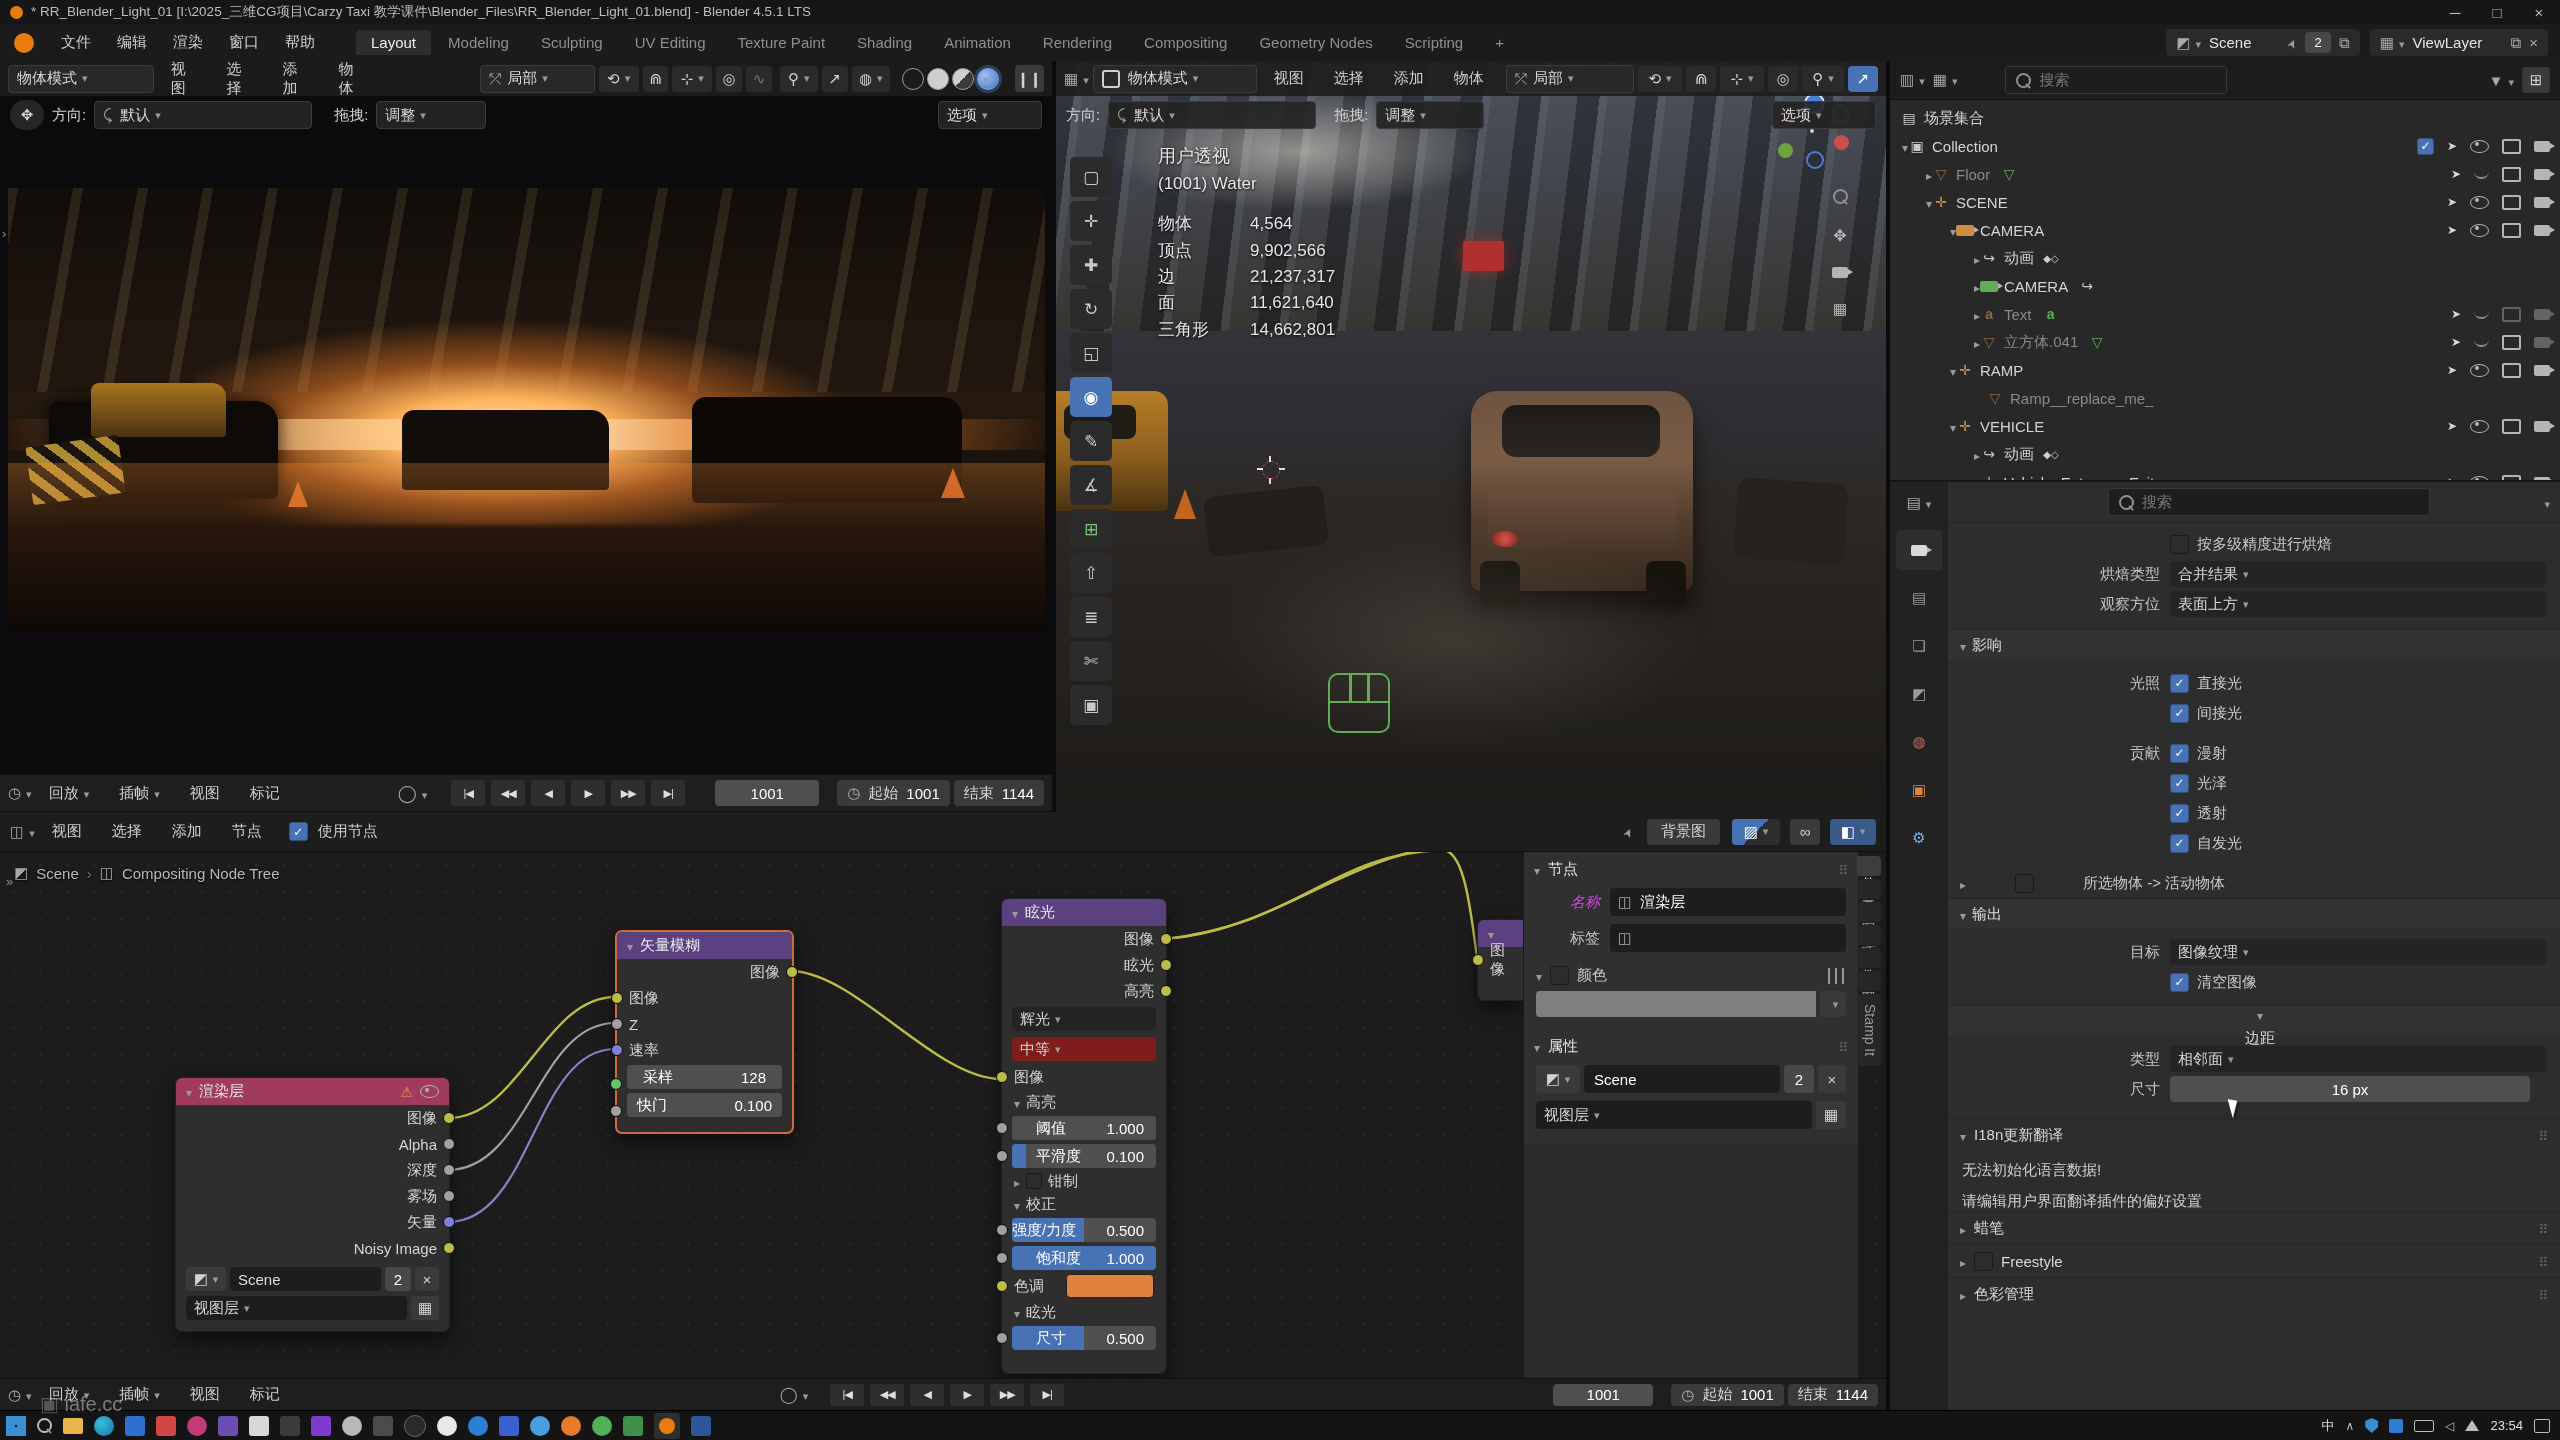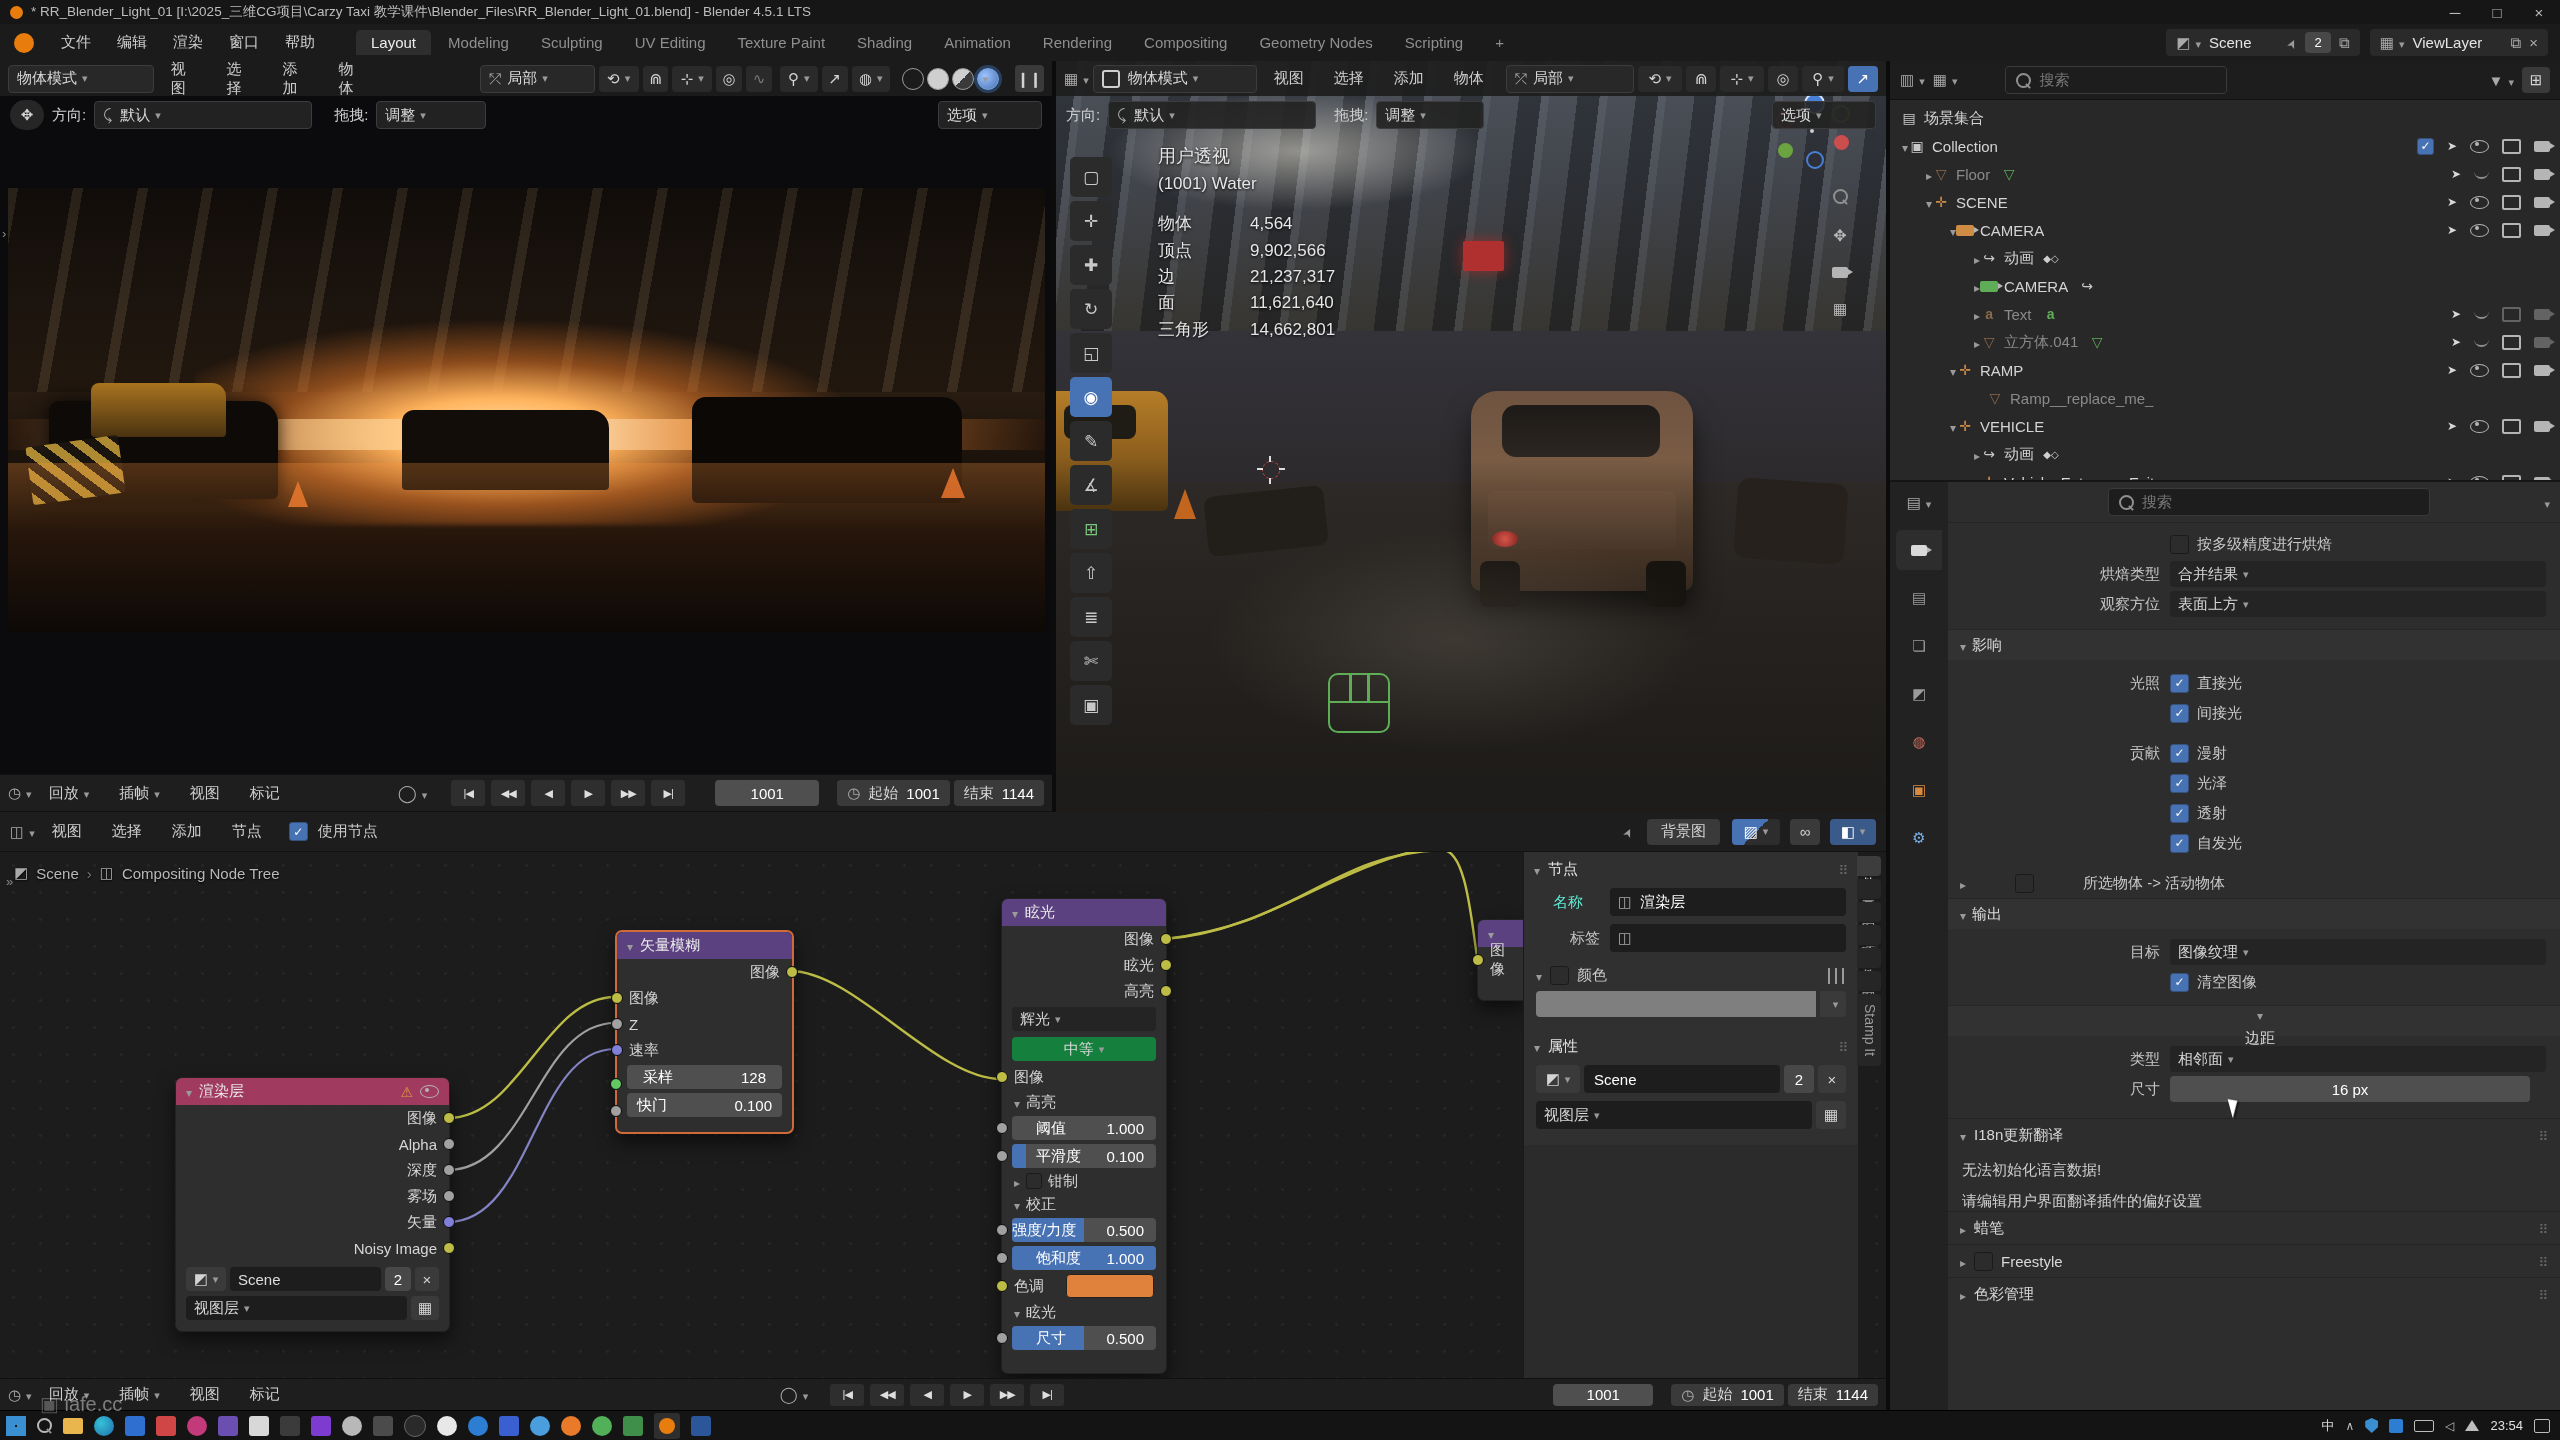--- a/index.html
+++ b/index.html
@@ -486,21 +486,21 @@
       <div class="nrow out">
           <span>高亮</span>
           <span class="sock r" style="background:#bcbc46;"></span>
         </div>
       <div style="padding:3px 10px;">
           <span class="dd caret" style="height:24px;border:none;background:#242424;display:flex;">
             <span>辉光</span>
           </span>
         </div>
       <div style="padding:3px 10px;">
-          <span class="dd caret" style="height:24px;border:none;background:#15803d;display:flex;justify-content:center;">
+          <span class="dd caret" style="height:24px;border:none;background:#7f1d1d;display:flex;">
             <span>中等</span>
           </span>
         </div>
       <div class="nrow">
           <span class="sock l" style="background:#bcbc46;"></span>
           <span>图像</span>
         </div>
       <div class="nrow" style="height:24px;">
           <span class="exp open"></span>
           <span style="margin-left:6px;">高亮</span>
@@ -577,21 +577,21 @@
 
     <div class="abs" style="left:1523px;top:40px;width:334px;height:526px;background:#2b2b2b;border-left:1px solid #1a1a1a;">
       <div class="panel" style="padding-bottom:10px;background:#303030;">
         <div class="row" style="height:34px;padding:0 10px;gap:8px;">
           <span class="exp open"></span>
           <span style="color:#e2e2e2;">节点</span>
           <span class="grow"></span>
             <span class="dots"></span>
         </div>
         <div class="row" style="padding:2px 12px;gap:10px;">
-          <span style="width:64px;text-align:center;color:#5eead4;">名称</span>
+          <span style="width:64px;text-align:right;color:#d946ef;font-style:italic;">名称</span>
           <span class="field grow row" style="height:28px;background:#1d1d1d;justify-content:flex-start;padding:0 8px;gap:8px;">
               <span class="hdr-ic">◫</span>
               <span>渲染层</span>
             </span>
         </div>
         <div class="row" style="padding:6px 12px;gap:10px;">
           <span style="width:64px;text-align:right;color:#c6c6c6;">标签</span>
           <span class="field grow row" style="height:28px;background:#1d1d1d;justify-content:flex-start;padding:0 8px;gap:8px;">
               <span class="hdr-ic">◫</span>
             </span>

